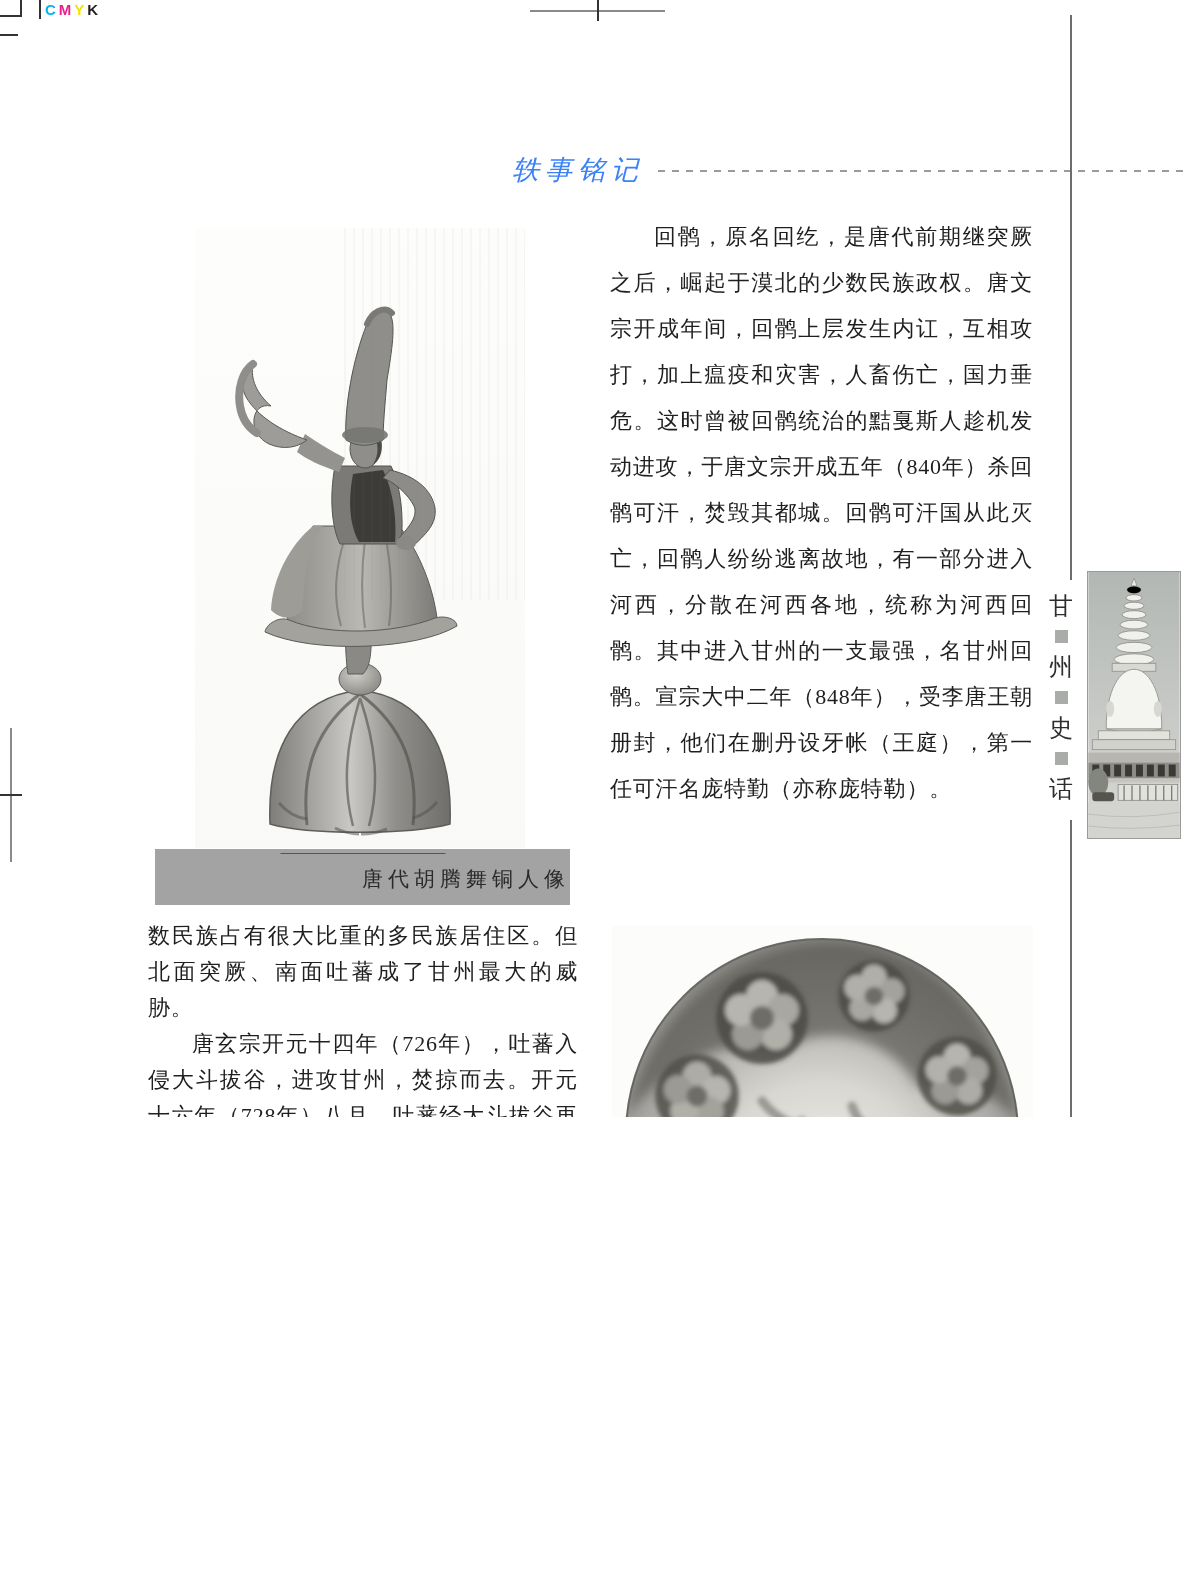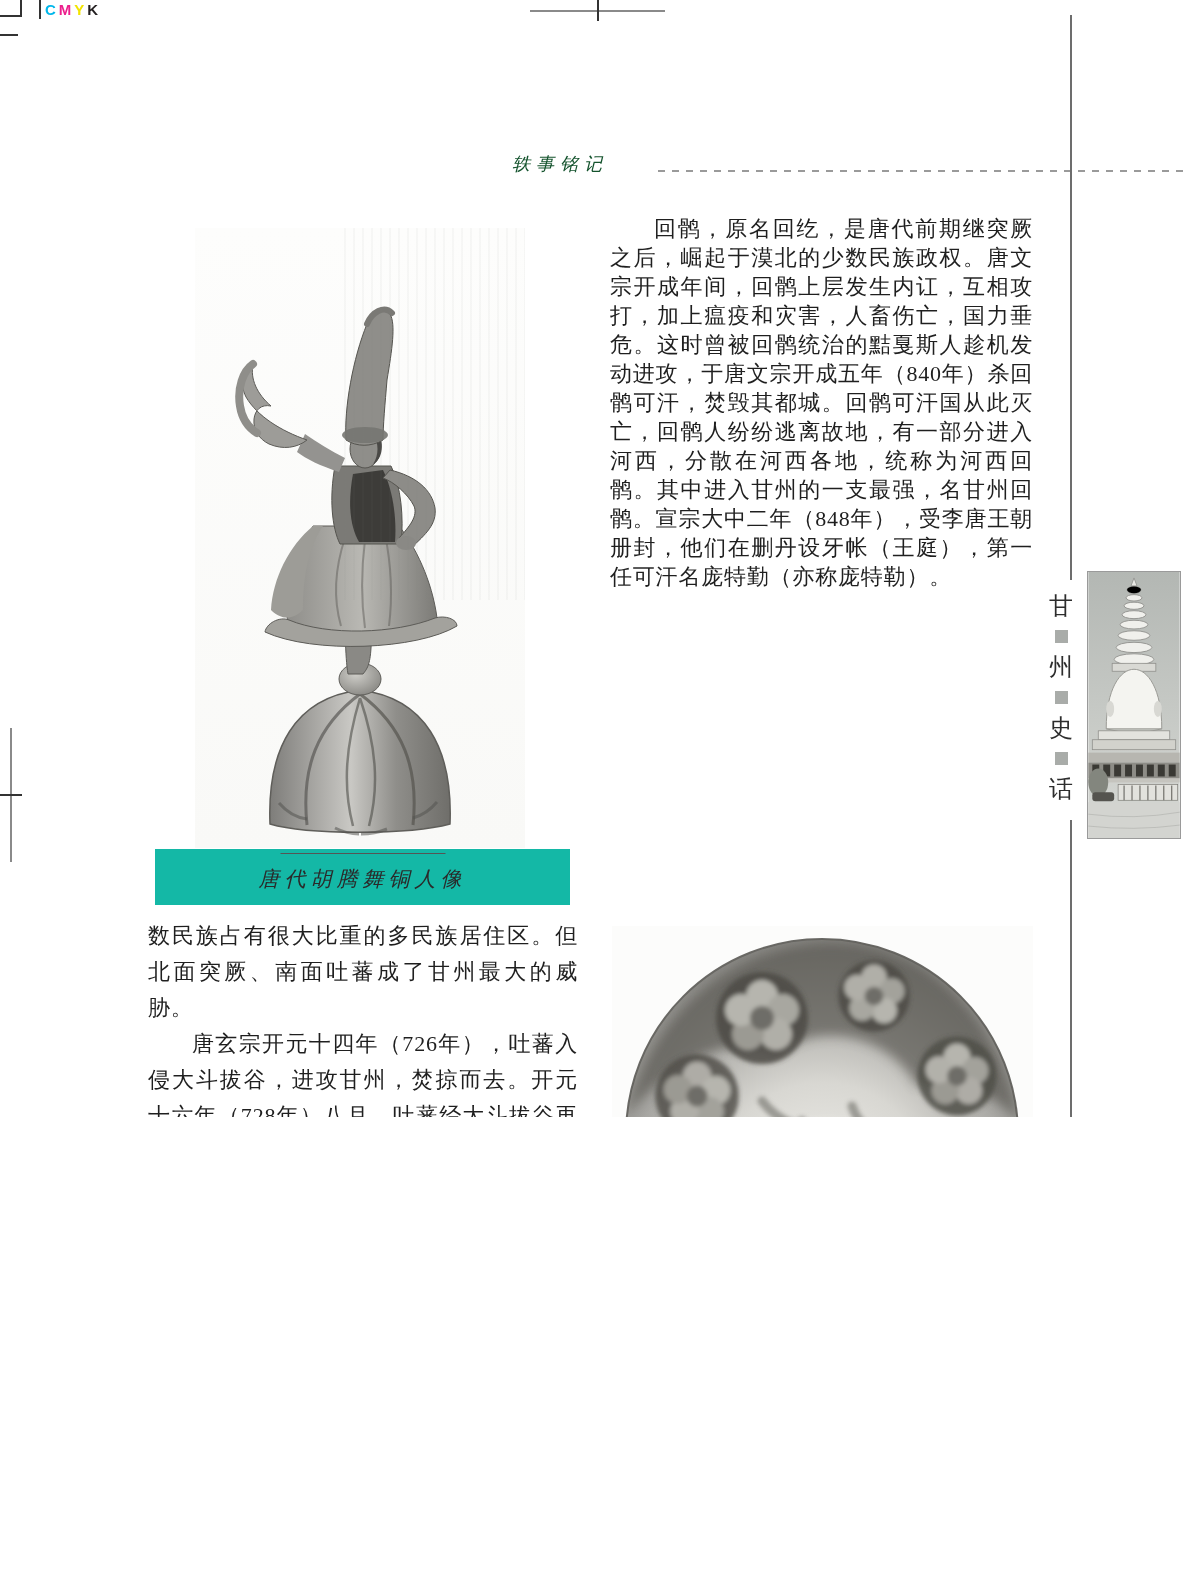--- a/index.html
+++ b/index.html
@@ -8,38 +8,38 @@
     font-family:"Liberation Serif","DejaVu Serif",serif;color:#222;
   }
   
   .mark{position:absolute;background:#333;}
   .mark-gray{position:absolute;background:#8a8a8a;}
   .cmyk{position:absolute;left:45px;top:1px;font-family:"Liberation Sans","DejaVu Sans",sans-serif;
         font-size:15px;font-weight:bold;letter-spacing:3px;}
   .cmyk span{display:inline-block;}
   .c-c{color:#00b7eb;} .c-m{color:#ec1e8c;} .c-y{color:#f2e400;} .c-k{color:#231f20;}
   
-  .header-title{position:absolute;left:512px;top:152px;font-size:18px;color:#14532d;
+  .header-title{position:absolute;left:512px;top:152px;font-size:27px;color:#3b82f6;
     letter-spacing:6px;font-style:italic;}
   .header-dashes{position:absolute;left:658px;top:170px;width:530px;height:2px;
     background:repeating-linear-gradient(90deg,#9a9a9a 0 7px,transparent 7px 14px);}
   
   .col{position:absolute;text-align:justify;}
-  .col p{margin:0;font-size:22px;line-height:29px;letter-spacing:0.8px;color:#1f1f1f;}
+  .col p{margin:0;font-size:22px;line-height:46px;letter-spacing:0.8px;color:#1f1f1f;}
   .col-left{left:148px;top:918px;width:430px;}
   .col-left p{line-height:36px;}
   .col-right{left:610px;top:214px;width:423px;}
   .indent{text-indent:2em;}
   
   .fig1{position:absolute;left:195px;top:228px;width:330px;height:620px;
     background:linear-gradient(#fdfdfc,#f9f9f7);}
   .fig1 .tex{position:absolute;right:0;top:0;width:55%;height:60%;opacity:.5;
     background:repeating-linear-gradient(90deg,rgba(120,125,120,.10) 0 2px,transparent 2px 9px);}
   .fig2{position:absolute;left:612px;top:926px;width:421px;height:420px;background:#fcfcfb;}
-  .caption-bar{position:absolute;height:56px;background:#14b8a6;text-align:center;font-style:italic;}
+  .caption-bar{position:absolute;height:56px;background:#a3a3a3;text-align:right;}
   .caption-rule{position:absolute;top:4px;left:50%;transform:translateX(-50%);height:1px;background:#555;}
   .caption-text{margin-top:16px;font-size:21px;letter-spacing:5px;color:#2a2a2a;}
   .cap1{left:155px;top:849px;width:415px;}
   .cap1 .caption-rule{width:165px;}
   .cap2{left:610px;top:1347px;width:423px;}
   .cap2 .caption-rule{width:205px;}
   
   .vrule-top{position:absolute;left:1070px;top:15px;width:2px;height:565px;background:#6d6d6d;}
   .vrule-bottom{position:absolute;left:1070px;top:820px;width:2px;height:528px;background:#6d6d6d;}
   .side-title{position:absolute;left:1046px;top:594px;width:30px;display:flex;flex-direction:column;

